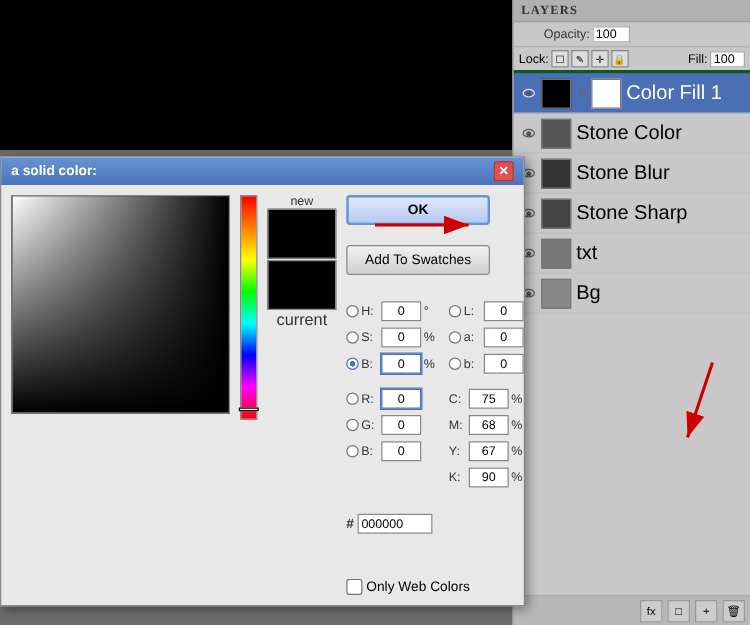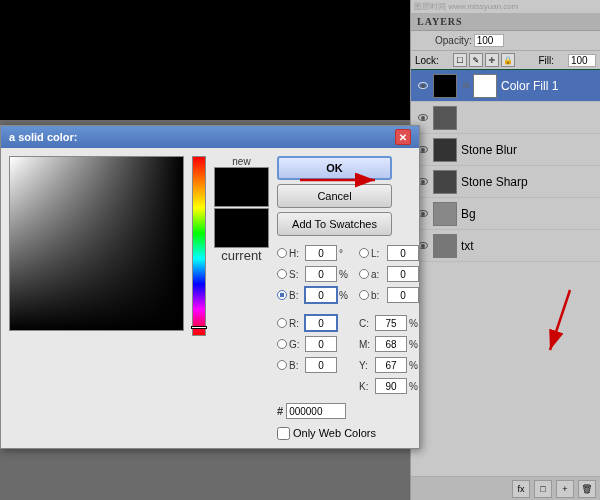--- a/index.html
+++ b/index.html
@@ -81,22 +81,22 @@
       width: 30px;
       border: 1px solid #aaa;
       background: #fff;
       padding: 0 2px;
     }
 
     .layers-lock-bar {
       padding: 2px 4px;
       display: flex;
       align-items: center;
-      gap: 14px;
-      border-bottom: 1px solid #14532d;
+      gap: 2px;
+      border-bottom: 3px solid #14532d;
       background: #c8c8c8;
       font-size: 10px;
       justify-content: center;
     }
 
     .lock-icon-group {
       display: flex; gap: 2px; align-items: center;
     }
 
     .lock-icon-box {
@@ -172,21 +172,21 @@
     .layer-mask-thumb {
       width: 24px; height: 24px;
       background: #fff;
       border: 1px solid #777;
       margin-right: 4px;
       flex-shrink: 0;
       position: relative;
     }
 
     .layer-label {
-      font-size: 12px;
+      font-size: 16px;
       flex: 1;
     }
 
     
     .layer-row-colorfill {
       background: #4a6fb5;
       color: #fff;
     }
 
     
@@ -246,21 +246,21 @@
       top: 95%;
       height: 3px;
       background: #fff;
       border: 1px solid #000;
     }
 
     
     .dialog-right {
       display: flex;
       flex-direction: column;
-      gap: 4px;
+      gap: 16px;
       flex: 1;
     }
 
     .btn-dialog {
       width: 115px;
       height: 24px;
       background: linear-gradient(to bottom, #f0f0f0, #d0d0d0);
       border: 1px solid #888;
       border-radius: 3px;
       font-size: 11px;
@@ -353,23 +353,23 @@
       height: 16px;
       border: 1px solid #888;
       background: #fff;
       font-size: 10px;
       padding: 0 2px;
     }
 
     
     .web-colors-row {
       display: flex;
-      align-items: flex-start;
+      align-items: center;
       gap: 3px;
-      margin-top: 4px;
+      margin-top: 20px;
     }
 
     
     .red-arrow-1 {
       position: absolute;
       top: 155px;
       left: 280px;
       pointer-events: none;
     }
 
@@ -411,21 +411,20 @@
       color: #999;
       padding: 1px 3px;
     }
   </style>
 </head>
 <body>
 
 <div class="bg-black-top"></div>
 
 <div class="layers-panel">
-  <div class="watermark">图层时间 www.missyuan.com</div>
 
   <div class="layers-panel-header">
     <span class="layers-title">LAYERS</span>
   </div>
 
   <div class="layers-top-bar">
     <span class="layers-opacity-label">Opacity:</span>
     <input class="layers-opacity-val" value="100" type="text" style="">
   </div>
 
@@ -449,20 +448,21 @@
     <div class="layer-link">⊞</div>
     <div class="layer-mask-thumb" style="background:#fff;"></div>
     <span class="layer-label">Color Fill 1</span>
   </div>
 
   <div class="layer-row">
     <div class="layer-eye">
       <div class="eye-dot"></div>
     </div>
     <div class="layer-thumb" style="background:#555;"></div>
+    <span class="layer-label">Stone Color</span>
   </div>
 
   <div class="layer-row">
     <div class="layer-eye">
       <div class="eye-dot"></div>
     </div>
     <div class="layer-thumb" style="background:#333;"></div>
     <span class="layer-label">Stone Blur</span>
   </div>
 
@@ -471,30 +471,30 @@
       <div class="eye-dot"></div>
     </div>
     <div class="layer-thumb" style="background:#444;"></div>
     <span class="layer-label">Stone Sharp</span>
   </div>
 
   <div class="layer-row">
     <div class="layer-eye">
       <div class="eye-dot"></div>
     </div>
-    <div class="layer-thumb" style="background:#888;"></div>
-    <span class="layer-label">Bg</span>
+    <div class="layer-thumb" style="background:#777;"></div>
+    <span class="layer-label">txt</span>
   </div>
 
   <div class="layer-row">
     <div class="layer-eye">
       <div class="eye-dot"></div>
     </div>
-    <div class="layer-thumb" style="background:#777;"></div>
-    <span class="layer-label">txt</span>
+    <div class="layer-thumb" style="background:#888;"></div>
+    <span class="layer-label">Bg</span>
   </div>
 
   <div class="layers-bottom-bar">
     <div class="bottom-icon" title="fx">fx</div>
     <div class="bottom-icon" title="mask">□</div>
     <div class="bottom-icon" title="new layer">+</div>
     <div class="bottom-icon" title="delete">🗑</div>
   </div>
 </div>
 
@@ -516,21 +516,20 @@
 
     <div style="display:flex; flex-direction:column; align-items:center; margin-top:0; width:65px;">
       <span style="font-size:10px; color:#333; align-self:center;">new</span>
       <div style="width:55px; height:40px; background:#000; border:1px solid #888;"></div>
       <div style="width:55px; height:40px; background:#000; border:1px solid #888; margin-top:1px;"></div>
       <span style="font-size:13px; color:#333; align-self:center;">current</span>
     </div>
 
     <div class="dialog-right">
       <button class="btn-dialog btn-ok">OK</button>
-      <button class="btn-dialog">Cancel</button>
       <button class="btn-dialog">Add To Swatches</button>
 
       <div class="fields-section">
         <div class="field-col">
 
           <div class="field-row">
             <div class="radio-btn"></div>
             <span class="field-label">H:</span>
             <input class="field-input" type="text" value="0" style="">
             <span class="field-unit">°</span>

